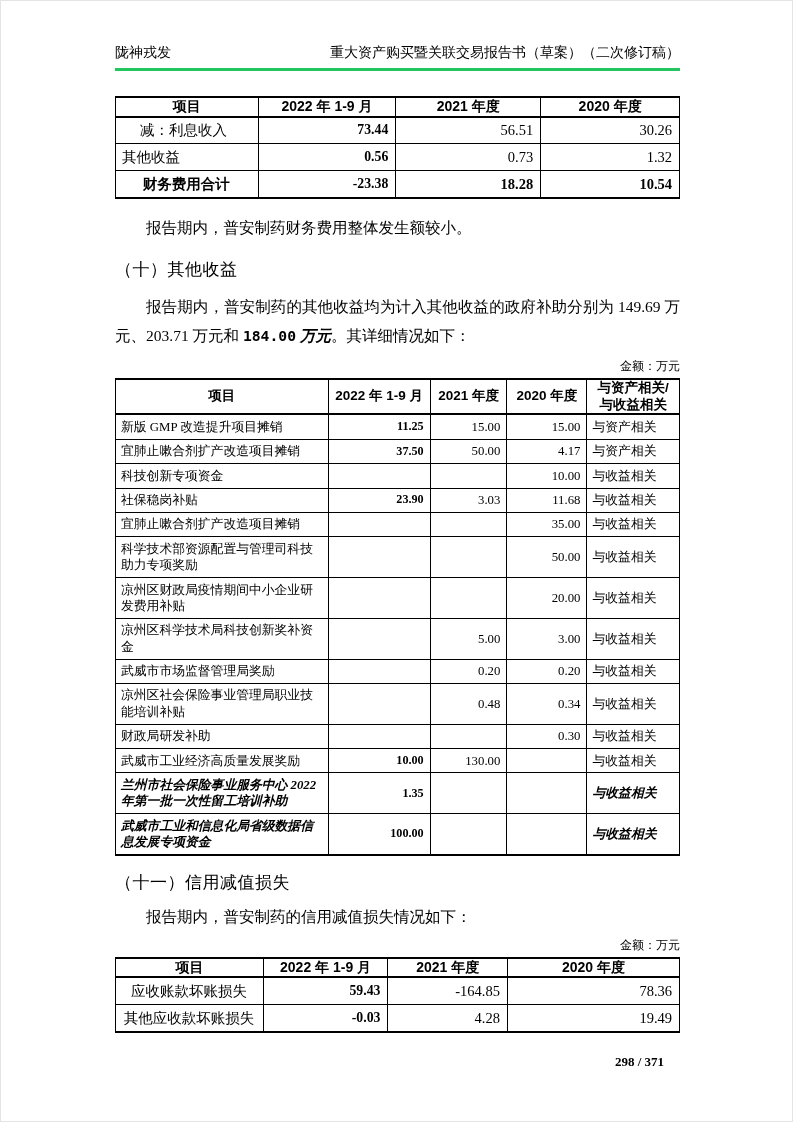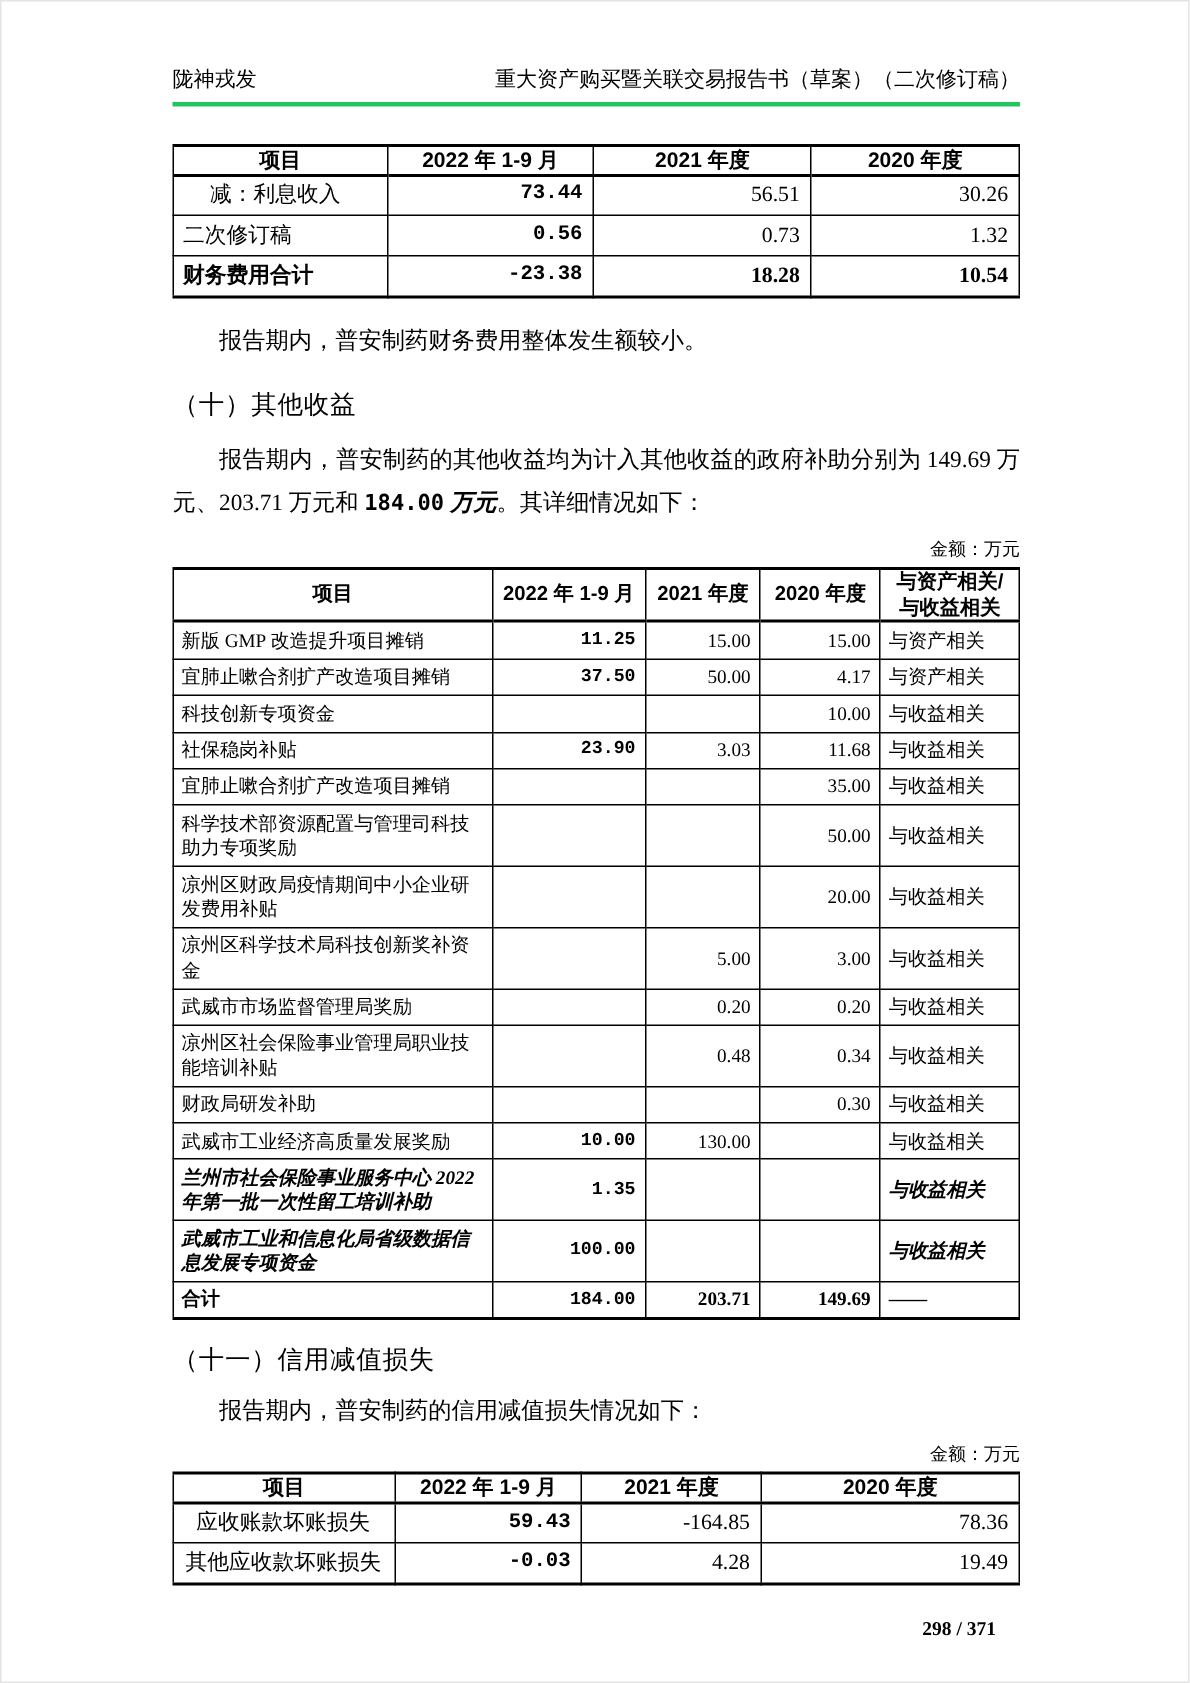--- a/index.html
+++ b/index.html
@@ -28,26 +28,26 @@
   table.doc-table th, table.doc-table td { border:1px solid #000; vertical-align:middle; }
   table.doc-table thead th {
     border-bottom:2px solid #000;
     font-family:"Liberation Sans","DejaVu Sans",sans-serif;
     font-weight:bold; text-align:center; padding:0 2px; line-height:1.25;
   }
   td { padding:3.5px 7px 3.5px 6px; line-height:1.3; }
   td.label { text-align:left; }
   td.num { text-align:right; }
   td.v2022 {
-    font-family:Liberation Mono, monospace;
+    font-family:Liberation Serif, serif;
     font-weight:700; font-size:0.95em;
   }
   td.center { text-align:left; }
   tr.total td { font-weight:700; }
-  tr.total td.label { }
+  tr.total td.label { text-align:center; }
   tr.kai td { font-weight:700; font-style:italic; }
   tr.kai td.v2022 { font-style:normal; }
   td.indent { padding-left:24px; }
 
   #finance-table { margin-top:25px; font-size:14.5px; }
   #finance-table thead th { font-size:14px; }
 
   #other-income-table { font-size:12.8px; }
   #other-income-table td { padding:3.5px 6px 3.5px 5px; line-height:1.28; }
   #other-income-table thead th { font-size:13.5px; }
@@ -102,21 +102,21 @@
         </tr>
       </thead>
       <tbody>
         <tr>
           <td class="label indent">减：利息收入</td>
           <td class="num v2022">73.44</td>
           <td class="num">56.51</td>
           <td class="num">30.26</td>
         </tr>
         <tr>
-          <td class="label">二次修订稿</td>
+          <td class="label">其他收益</td>
           <td class="num v2022">0.56</td>
           <td class="num">0.73</td>
           <td class="num">1.32</td>
         </tr>
         <tr class="total">
           <td class="label">财务费用合计</td>
           <td class="num v2022">-23.38</td>
           <td class="num">18.28</td>
           <td class="num">10.54</td>
         </tr>
@@ -241,27 +241,20 @@
           <td class="num"></td>
           <td class="center rel">与收益相关</td>
         </tr>
         <tr class="kai">
           <td class="label">武威市工业和信息化局省级数据信息发展专项资金</td>
           <td class="num v2022">100.00</td>
           <td class="num"></td>
           <td class="num"></td>
           <td class="center rel">与收益相关</td>
         </tr>
-        <tr class="total">
-          <td class="label">合计</td>
-          <td class="num v2022">184.00</td>
-          <td class="num">203.71</td>
-          <td class="num">149.69</td>
-          <td class="center rel">——</td>
-        </tr>
       </tbody>
     </table>
 
   <h2 class="section second">（十一）信用减值损失</h2>
 
   <p class="body-para" style="margin-top:11px;">报告期内，普安制药的信用减值损失情况如下：</p>
 
   <div class="unit-label">金额：万元</div>
 
   <table class="doc-table" id="credit-table">

